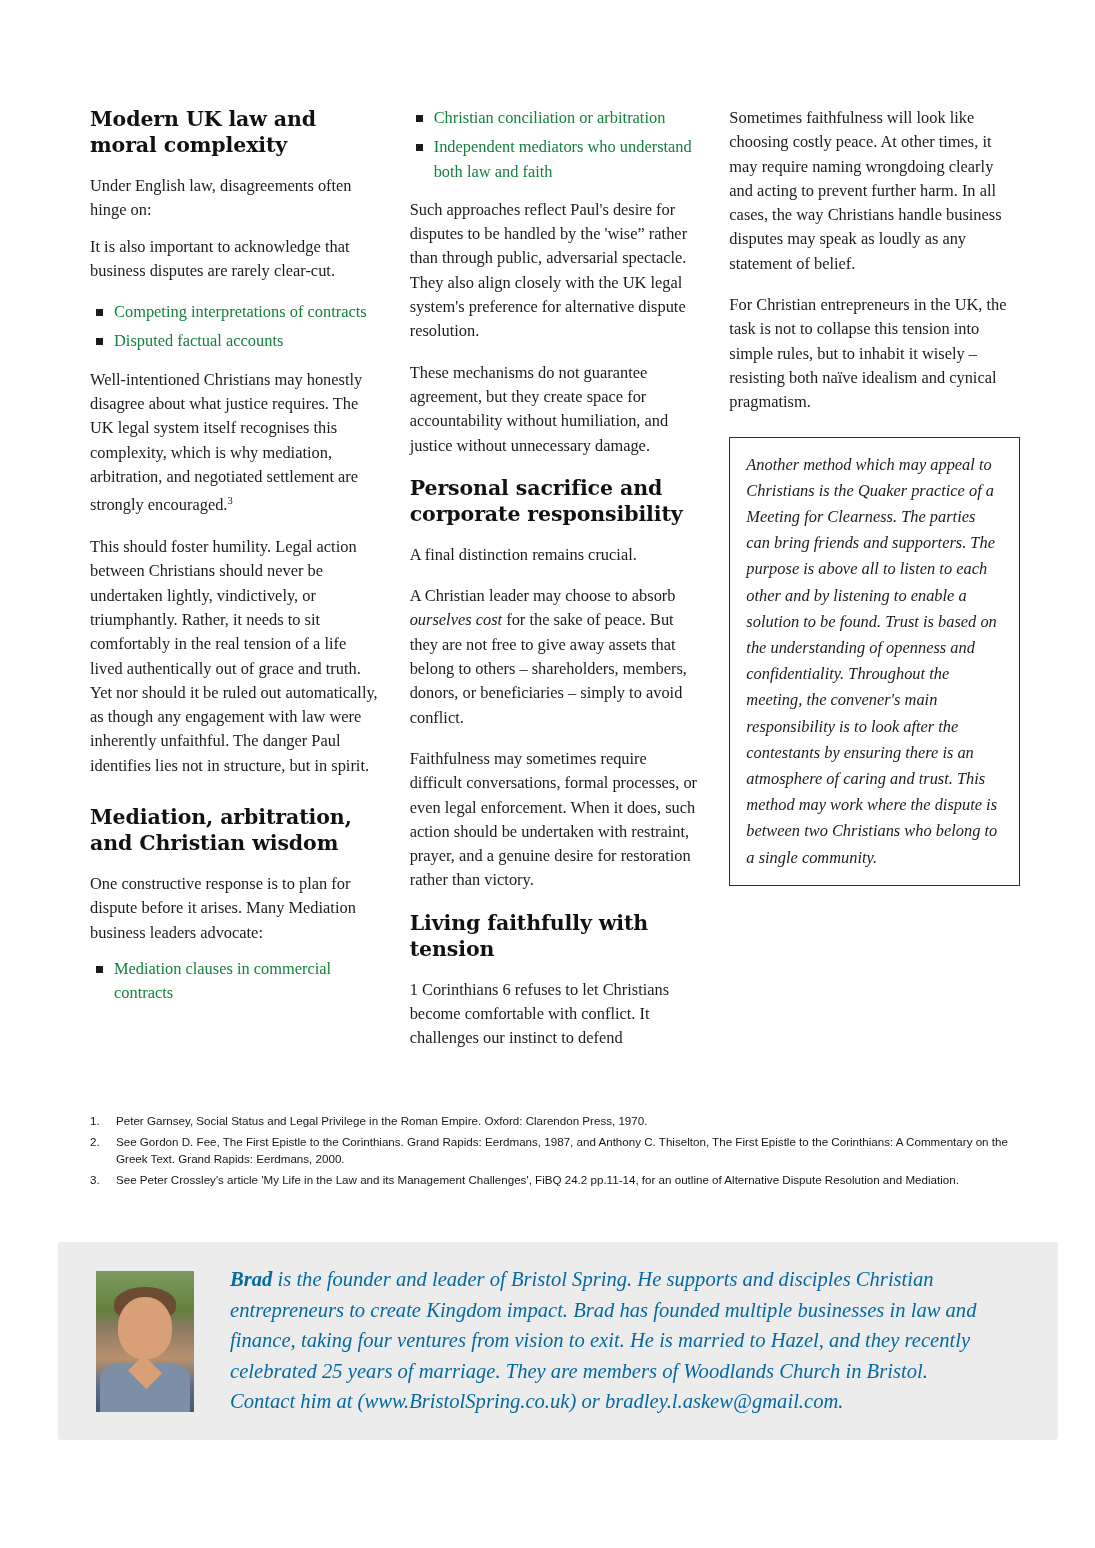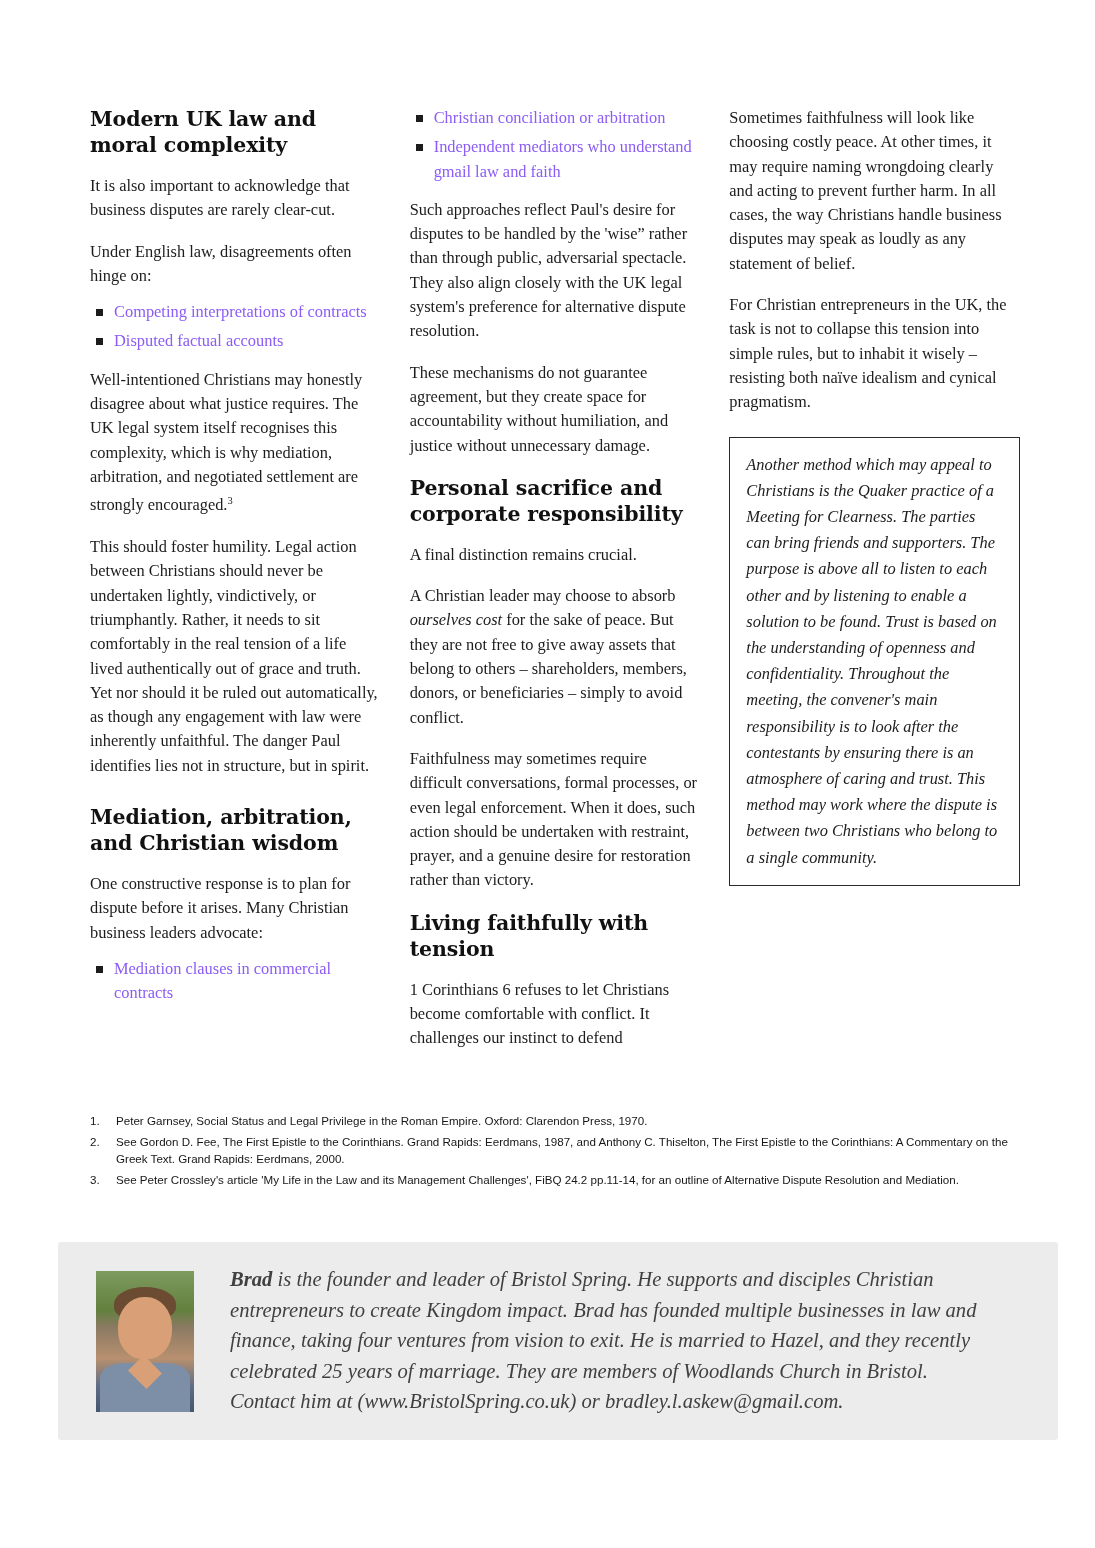--- a/index.html
+++ b/index.html
@@ -56,21 +56,21 @@
   }
   ul.bullets {
     list-style: none;
     margin: 0 0 14px 0;
     padding: 0;
   }
   ul.bullets li {
     font-family: "Liberation Serif", serif;
     font-size: 16.4px;
     line-height: 24.3px;
-    color: #8b5cf6;
+    color: #15803d;
     padding-left: 24px;
     position: relative;
     margin-bottom: 5px;
   }
   ul.bullets li:before {
     content: "";
     position: absolute;
     left: 6px;
     top: 9px;
     width: 7px;
@@ -190,52 +190,52 @@
   }
   .bio-text {
     position: absolute;
     left: 172px;
     top: 22px;
     width: 790px;
     font-family: "Liberation Serif", serif;
     font-style: italic;
     font-size: 20.6px;
     line-height: 30.5px;
-    color: #404040;
+    color: #0369a1;
   }
   .bio-text b { font-weight: bold; }
 </style>
 </head>
 <body>
 
 <div class="page">
 
   <div class="columns">
 
     <div class="col">
       <h2 class="head">Modern UK law and moral complexity</h2>
+      <p class="body tight">Under English law, disagreements often hinge on:</p>
       <p class="body">It is also important to acknowledge that business disputes are rarely clear-cut.</p>
-      <p class="body tight">Under English law, disagreements often hinge on:</p>
       <ul class="bullets">
         <li>Competing interpretations of contracts</li>
         <li>Disputed factual accounts</li>
       </ul>
       <p class="body"><span>Well-intentioned Christians may honestly disagree about what justice requires. The UK legal system itself recognises this complexity, which is why mediation, arbitration, and negotiated settlement are strongly encouraged.</span><sup class="fn">3</sup></p>
       <p class="body">This should foster humility. Legal action between Christians should never be undertaken lightly, vindictively, or triumphantly. Rather, it needs to sit comfortably in the real tension of a life lived authentically out of grace and truth. Yet nor should it be ruled out automatically, as though any engagement with law were inherently unfaithful. The danger Paul identifies lies not in structure, but in spirit.</p>
       <h2 class="head spaced">Mediation, arbitration, and Christian wisdom</h2>
-      <p class="body tight">One constructive response is to plan for dispute before it arises. Many Christian business leaders advocate:</p>
+      <p class="body tight">One constructive response is to plan for dispute before it arises. Many Mediation business leaders advocate:</p>
       <ul class="bullets">
         <li>Mediation clauses in commercial contracts</li>
       </ul>
     </div>
 
     <div class="col">
       <ul class="bullets">
         <li>Christian conciliation or arbitration</li>
-        <li>Independent mediators who understand gmail law and faith</li>
+        <li>Independent mediators who understand both law and faith</li>
       </ul>
       <p class="body">Such approaches reflect Paul's desire for disputes to be handled by the 'wise” rather than through public, adversarial spectacle. They also align closely with the UK legal system's preference for alternative dispute resolution.</p>
       <p class="body">These mechanisms do not guarantee agreement, but they create space for accountability without humiliation, and justice without unnecessary damage.</p>
       <h2 class="head">Personal sacrifice and corporate responsibility</h2>
       <p class="body">A final distinction remains crucial.</p>
       <p class="body"><span>A Christian leader may choose to absorb </span><em class="it">ourselves cost</em><span> for the sake of peace. But they are not free to give away assets that belong to others – shareholders, members, donors, or beneficiaries – simply to avoid conflict.</span></p>
       <p class="body">Faithfulness may sometimes require difficult conversations, formal processes, or even legal enforcement. When it does, such action should be undertaken with restraint, prayer, and a genuine desire for restoration rather than victory.</p>
       <h2 class="head">Living faithfully with tension</h2>
       <p class="body">1 Corinthians 6 refuses to let Christians become comfortable with conflict. It challenges our instinct to defend</p>
     </div>

